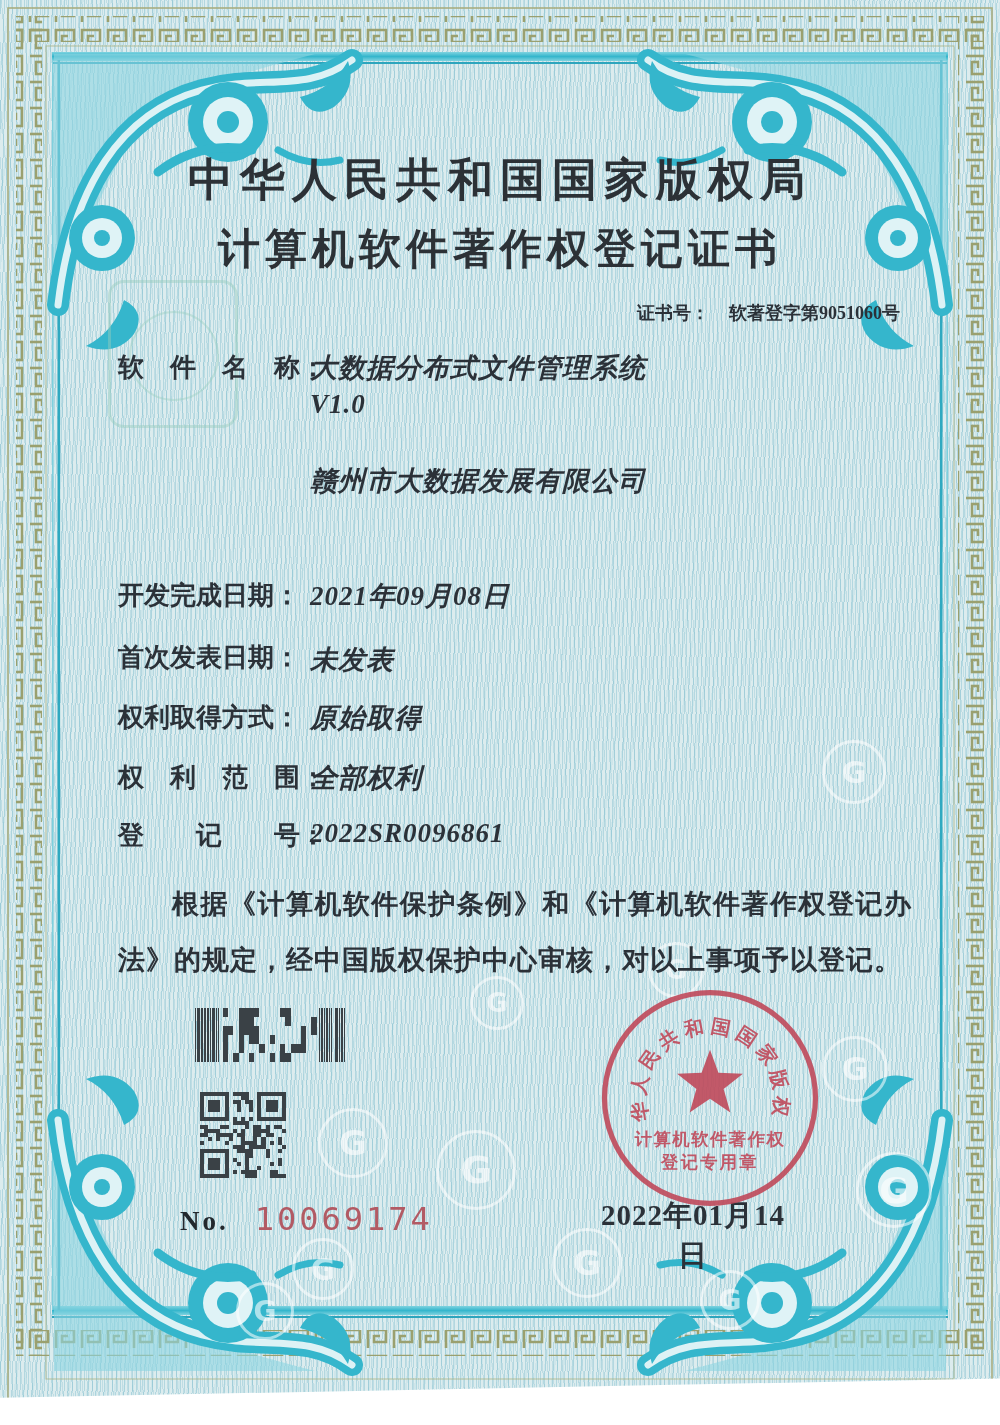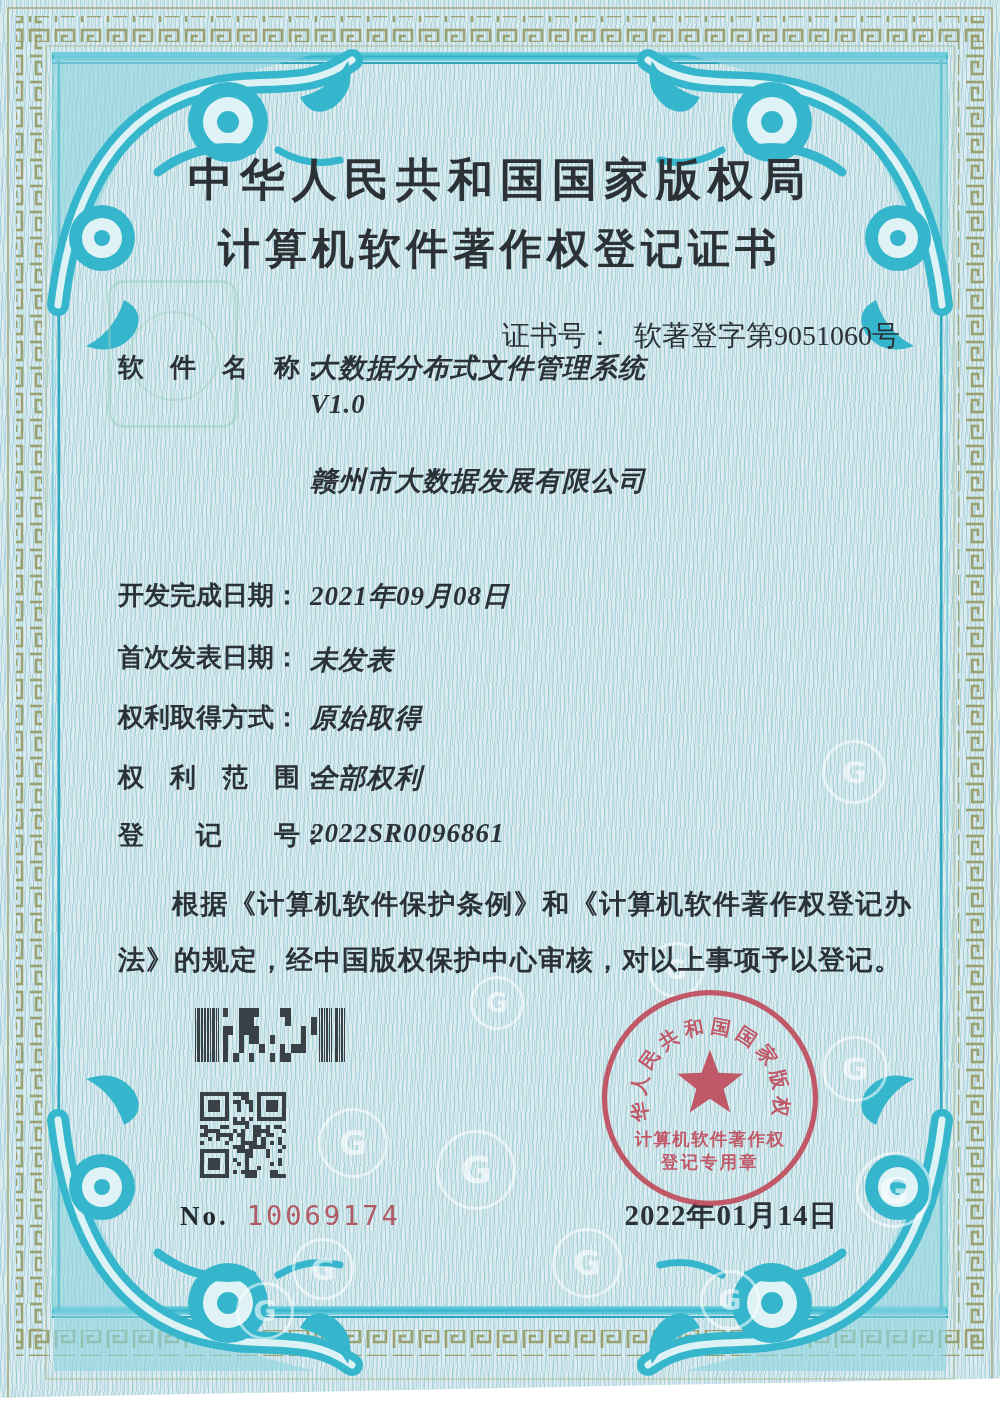--- a/index.html
+++ b/index.html
@@ -27,32 +27,32 @@
   }
   .wm-seal::before {
     content:""; position:absolute; left:18px; top:28px; width:86px; height:86px;
     border:2px solid rgba(150,205,188,.4); border-radius:50%;
   }
   
   .authority { position:absolute; top:150px; left:0; width:100%; text-align:center;
     font-size:45px; font-weight:700; letter-spacing:7px; color:#2c3136; }
   .main-title { position:absolute; top:221px; left:0; width:100%; text-align:center;
     font-size:42px; font-weight:700; letter-spacing:5px; color:#2c3136; }
-  .certno { position:absolute; top:301px; right:100px; font-size:28px; font-weight:400;margin-top:16px; }
+  .certno { position:absolute; top:301px; right:100px; font-size:18px; font-weight:700; }
   .certno .lbl { margin-right:20px; }
   .frow { position:absolute; left:118px; font-size:26px; font-weight:700; white-space:nowrap; }
   .fval { position:absolute; left:310px; font-size:27px; font-weight:700; white-space:nowrap; letter-spacing:1px;font-style:italic; }
   .statement { position:absolute; left:118px; top:876px; width:794px;
     font-size:27px; font-weight:700; line-height:2.08; text-indent:2em;
     text-align:justify; letter-spacing:1px; }
   .serial { position:absolute; left:163px; top:1200px; font-size:27px; white-space:nowrap; }
   .serial .no { font-weight:700; color:#23282d; letter-spacing:3px;margin-left:17px; }
   .serial .num { font-family:"DejaVu Sans Mono",monospace; font-weight:400;
-    color:#b25a64; letter-spacing:3px; margin-left:18px; font-size:27px; }
-  .issue-date { position:absolute; left:592px; top:1196px; width:279px; text-align:center;
+    color:#b25a64; letter-spacing:3px; margin-left:26px; font-size:32px; }
+  .issue-date { position:absolute; left:592px; top:1196px; width:202px; text-align:center;
     font-size:29px; font-weight:700; letter-spacing:1px; z-index:4; }
   .barcode-box { position:absolute; left:195px; top:1008px; width:150px; height:54px; }
   .qr-box { position:absolute; left:200px; top:1092px; width:86px; height:86px; }
   .seal-box { position:absolute; left:597px; top:985px; width:226px; height:226px; z-index:5; opacity:.9; }
   .scan-edge { position:absolute; left:-20px; top:1388px; width:1060px; height:60px;
     background:#ffffff; transform:rotate(-1.1deg); z-index:6; }
 </style>
 </head>
 <body>
 

